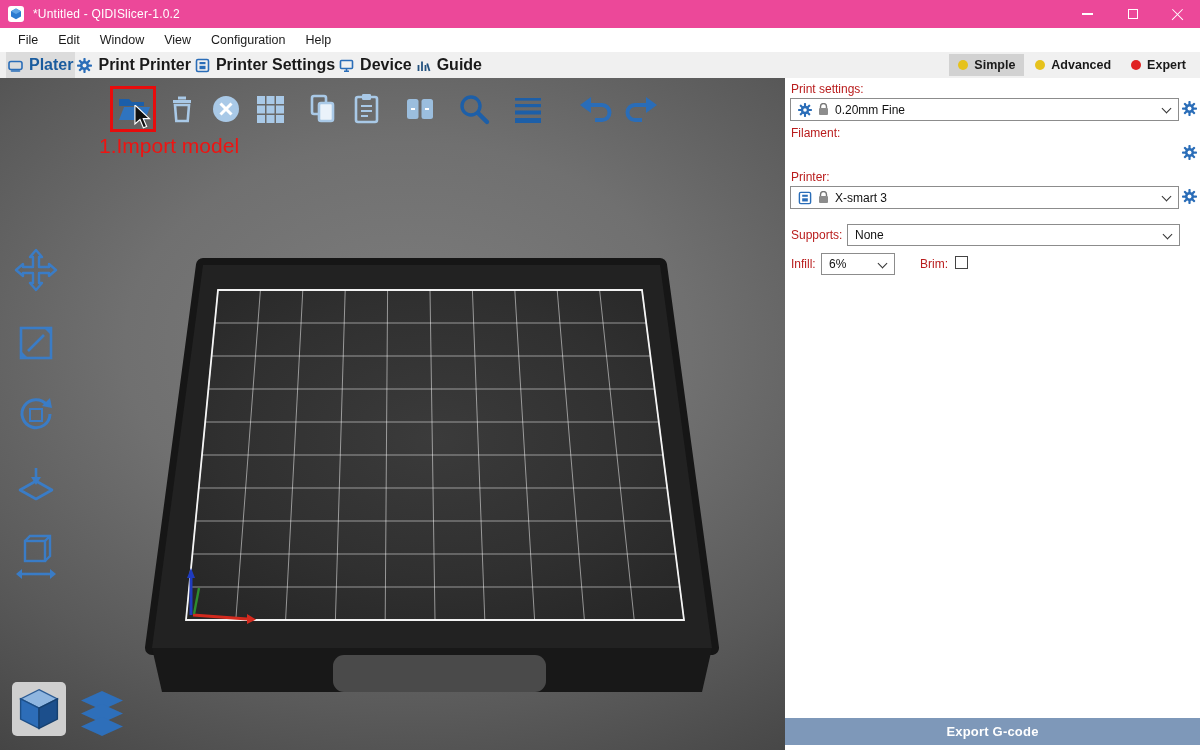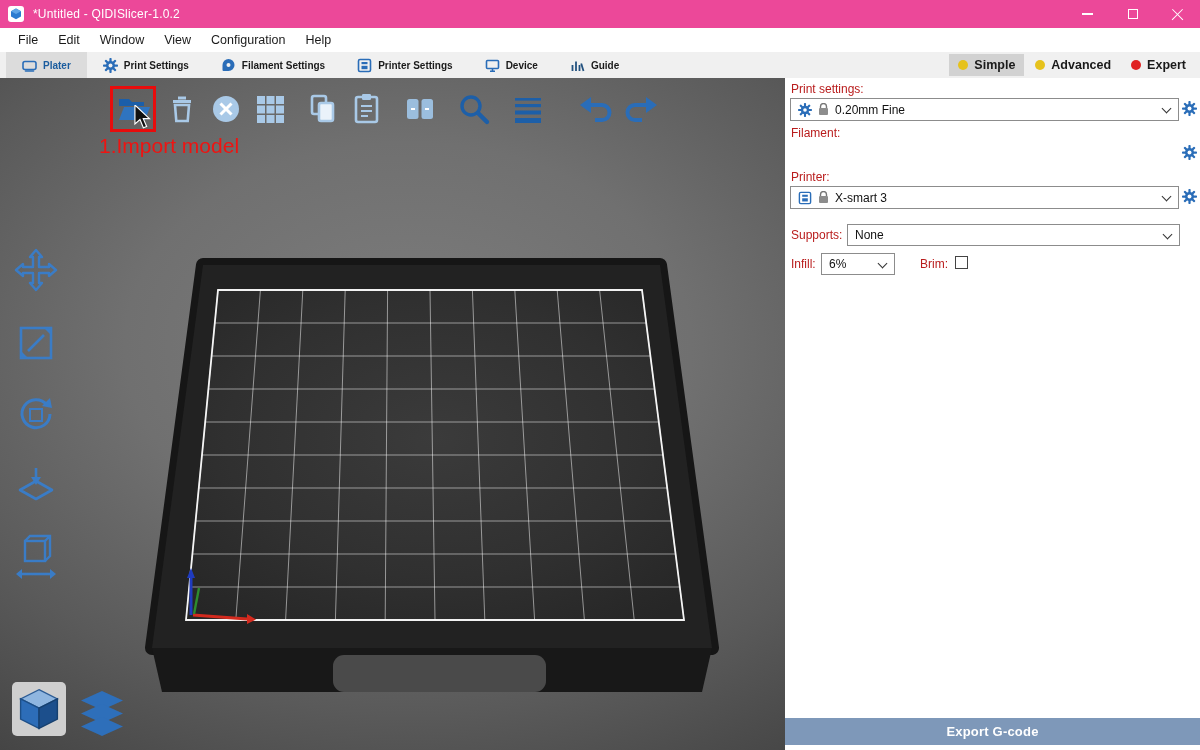--- a/index.html
+++ b/index.html
@@ -19,21 +19,21 @@
   .closeglyph::before,.closeglyph::after{content:"";position:absolute;left:-1px;top:6px;width:15px;height:1.4px;background:#fff}
   .closeglyph::before{transform:rotate(45deg)}
   .closeglyph::after{transform:rotate(-45deg)}
 
   
   .menubar{position:absolute;top:28px;left:0;width:1200px;height:24px;background:#fff;display:flex;align-items:center;padding-left:8px}
   .menu-item{font-size:12.5px;color:#1a1a1a;padding:0 10px;line-height:24px;cursor:default}
 
   
   .tabbar{position:absolute;top:52px;left:0;width:1200px;height:26px;background:#f0f0f0;display:flex;align-items:stretch;padding-left:6px}
-  .tab{display:flex;align-items:center;gap:6px;padding:0 16px;font-size:10px;font-weight:700;color:#1a1a1a;white-space:nowrap}
+  .tab{display:flex;align-items:center;gap:6px;padding:0 2px;font-size:16px;font-weight:700;color:#1a1a1a;white-space:nowrap}
   .tab.active{background:#dcdcdc;color:#1a5c9e}
   .modes{margin-left:auto;display:flex;align-items:center;margin-right:5px;gap:2px}
   .mode{display:flex;align-items:center;gap:6px;padding:4px 9px;font-size:12.5px;font-weight:600;color:#1a1a1a;white-space:nowrap}
   .mode.active{background:#d2d2d2;font-weight:700}
   .dot{width:10px;height:10px;border-radius:50%}
 
   
   .viewport{position:absolute;top:78px;left:0;width:785px;height:672px;background:radial-gradient(95% 80% at 52% 40%, #7d7d7d 0%, #707070 38%, #5a5a5a 68%, #3f3f3f 100%)}
   .scene{position:absolute;left:0;top:0}
   .ticon{position:absolute;top:13px}
@@ -104,28 +104,21 @@
             <rect x="8.5" y="0" width="3" height="20" rx="1"></rect>
             <rect x="0" y="8.5" width="20" height="3" rx="1"></rect>
             <g transform="rotate(45 10 10)">
               <rect x="8.5" y="0" width="3" height="20" rx="1"></rect>
               <rect x="0" y="8.5" width="20" height="3" rx="1"></rect>
             </g>
             <circle cx="10" cy="10" r="6"></circle>
           </g>
           <circle cx="10" cy="10" r="2.6" fill="#f0f0f0"></circle>
         </svg>
-      <span>Print Settings</span>
-    </div>
-    <div class="tab">
-      <svg width="15" height="15" viewBox="0 0 15 15">
-          <path d="M1.5 7a6 6 0 1 1 6 6H2.5a1 1 0 0 1-1-1Z" fill="#2a6db8"></path>
-          <circle cx="7.5" cy="7" r="2" fill="#f0f0f0"></circle>
-        </svg>
-      <span>Filament Settings</span>
+      <span>Print Printer</span>
     </div>
     <div class="tab">
       <svg width="15" height="15" viewBox="0 0 15 15">
           <rect x="1.5" y="1.5" width="12" height="12" rx="1.5" fill="none" stroke="#2a6db8" stroke-width="1.6"></rect>
           <rect x="4.5" y="4" width="6" height="2.2" fill="#2a6db8"></rect>
           <rect x="4.5" y="7.8" width="6" height="3.4" fill="#2a6db8"></rect>
         </svg>
       <span>Printer Settings</span>
     </div>
     <div class="tab">

